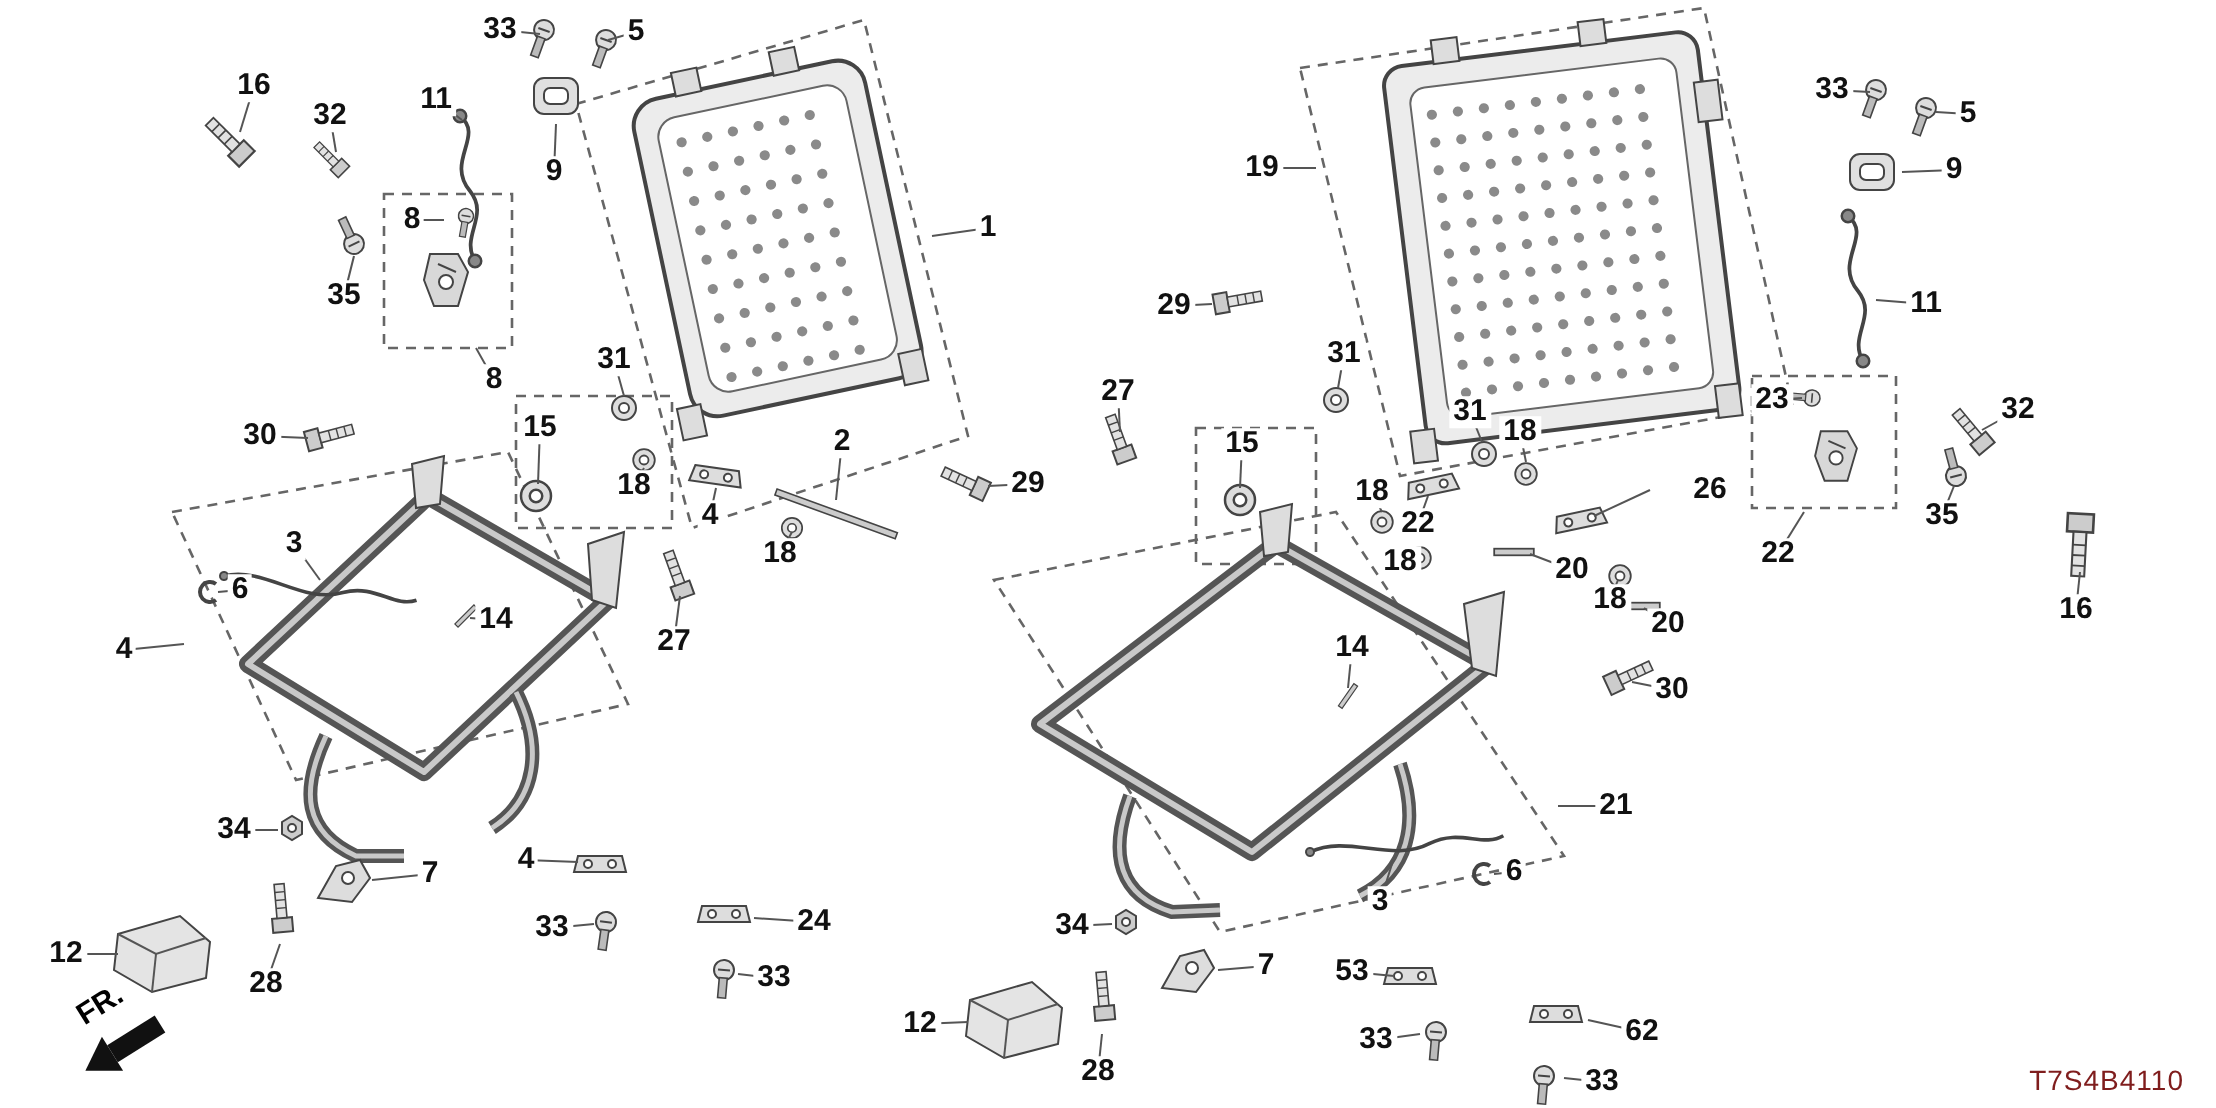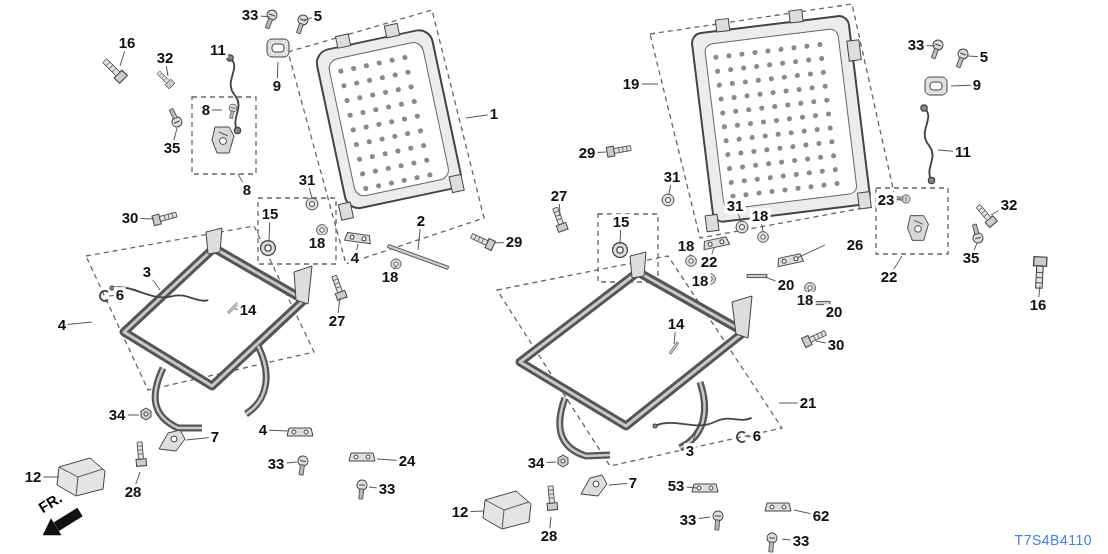--- a/index.html
+++ b/index.html
@@ -6,21 +6,21 @@
   html,body { width:1108px; height:554px; background:#fff; overflow:hidden;
               font-family:"Liberation Sans", sans-serif; }
   .stage { position:relative; width:1108px; height:554px; background:#fff; }
   svg.art { position:absolute; left:0; top:0; }
   .dash { fill:none; stroke:#666; stroke-width:1.3; stroke-dasharray:5 4; }
   .callout-layer { position:absolute; left:0; top:0; width:100%; height:100%; pointer-events:none; }
   .callout { position:absolute; transform:translate(-50%,-50%); background:#fff;
              padding:0 2px; font-size:15px; font-weight:600; color:#111; line-height:1.05; }
   .fr-label { position:absolute; left:38px; top:494px; font-size:15px; font-weight:700;
               color:#000; transform:rotate(-32deg); }
-  .diagram-code { position:absolute; right:16px; bottom:6px; font-size:14px; color:#3b82f6;
+  .diagram-code { position:absolute; right:16px; bottom:6px; font-size:14px; color:#7f1d1d;
                   letter-spacing:.5px; }
   #leaders line { stroke:#555; stroke-width:1; }
 </style>
 </head>
 <body>
 
 <div class="stage">
 
 <svg class="art" width="1108" height="554" viewBox="0 0 1108 554">
   <defs>

